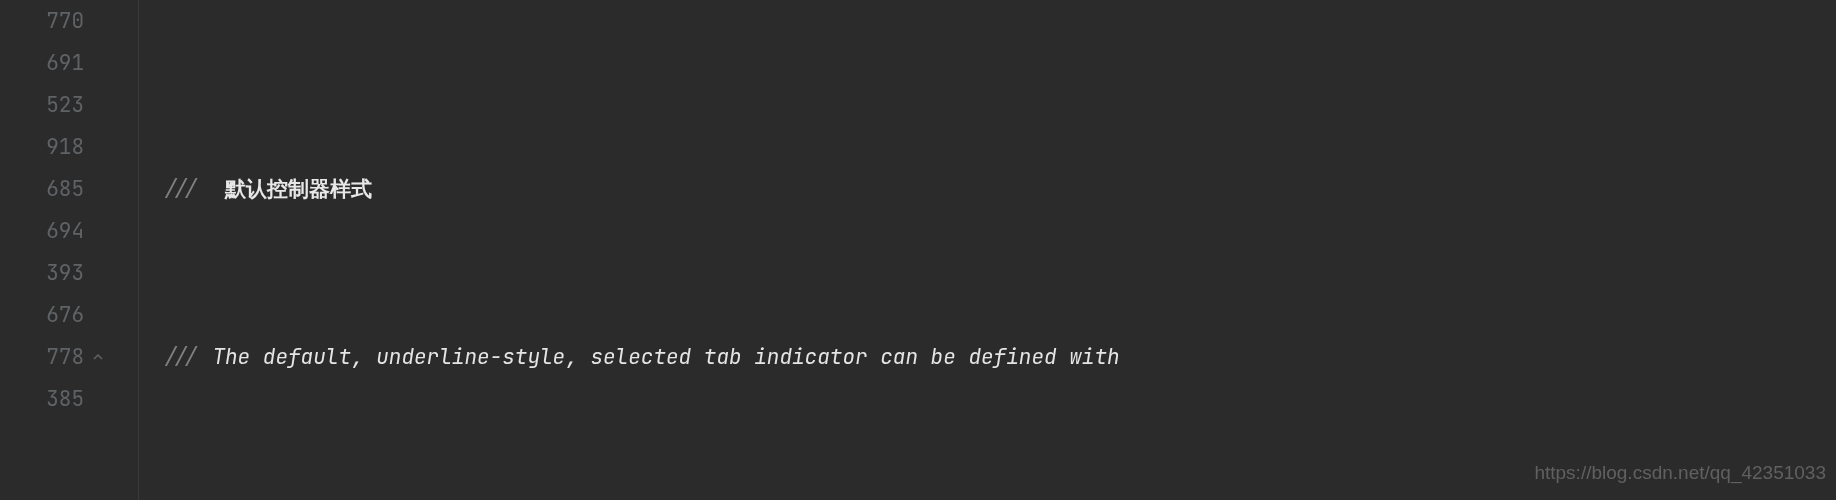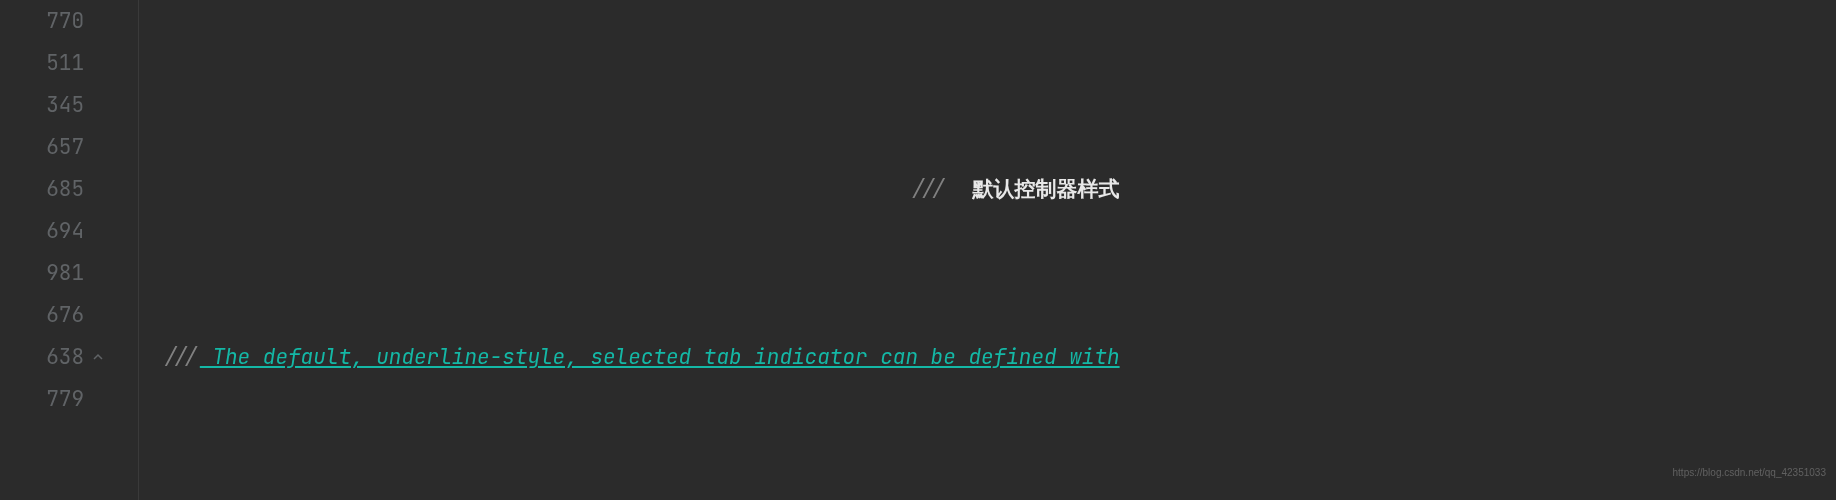--- a/index.html
+++ b/index.html
@@ -40,59 +40,59 @@
     padding-left: 52px;
     white-space: pre;
   }
   .indent-guide {
     position: absolute;
     left: 28px;
     top: 0;
     bottom: 0;
     border-left: 1px solid #3a3a3a;
   }
-  .code-line { height: 42px; font-style: italic; text-align: right; }
+  .code-line { height: 42px; font-style: italic; }
   .c-slash   { color: #808080; }
-  .c-comment { color: #14b8a6; text-decoration: underline; }
+  .c-comment { color: #e5e5e5; }
   .c-bold    { color: #e8e8e8; font-weight: bold; font-style: normal; }
 
   .watermark {
     position: absolute;
     right: 10px;
     bottom: 6px;
     color: #777;
-    font-size: 10px;
+    font-size: 19px;
     font-style: normal;
     font-family: Arial, sans-serif;
     opacity: 0.7;
     text-align: center;
   }
 </style>
 </head>
 <body>
 
 <div class="editor">
   <div class="gutter">
     <div class="gutter-line">770</div>
-    <div class="gutter-line">511</div>
-    <div class="gutter-line">345</div>
-    <div class="gutter-line">657</div>
+    <div class="gutter-line">691</div>
+    <div class="gutter-line">523</div>
+    <div class="gutter-line">918</div>
     <div class="gutter-line">685</div>
     <div class="gutter-line">694</div>
-    <div class="gutter-line">981</div>
+    <div class="gutter-line">393</div>
     <div class="gutter-line">676</div>
     <div class="gutter-line">
-      <span>638</span>
+      <span>778</span>
       <span class="fold-marker">
         <svg width="12" height="12" viewBox="0 0 12 12">
             <path d="M2 8 L6 4 L10 8" stroke="#606366" stroke-width="1.5" fill="none"></path>
           </svg>
       </span>
     </div>
-    <div class="gutter-line">779</div>
+    <div class="gutter-line">385</div>
   </div>
 
   <div class="code-area">
     <div class="indent-guide"></div>
 
     <div class="code-line"><span class="c-slash">///</span><span class="c-bold">  默认控制器样式</span></div>
 
     <div class="code-line"><span class="c-slash">///</span><span class="c-comment"> The default, underline-style, selected tab indicator can be defined with</span></div>
 
     

